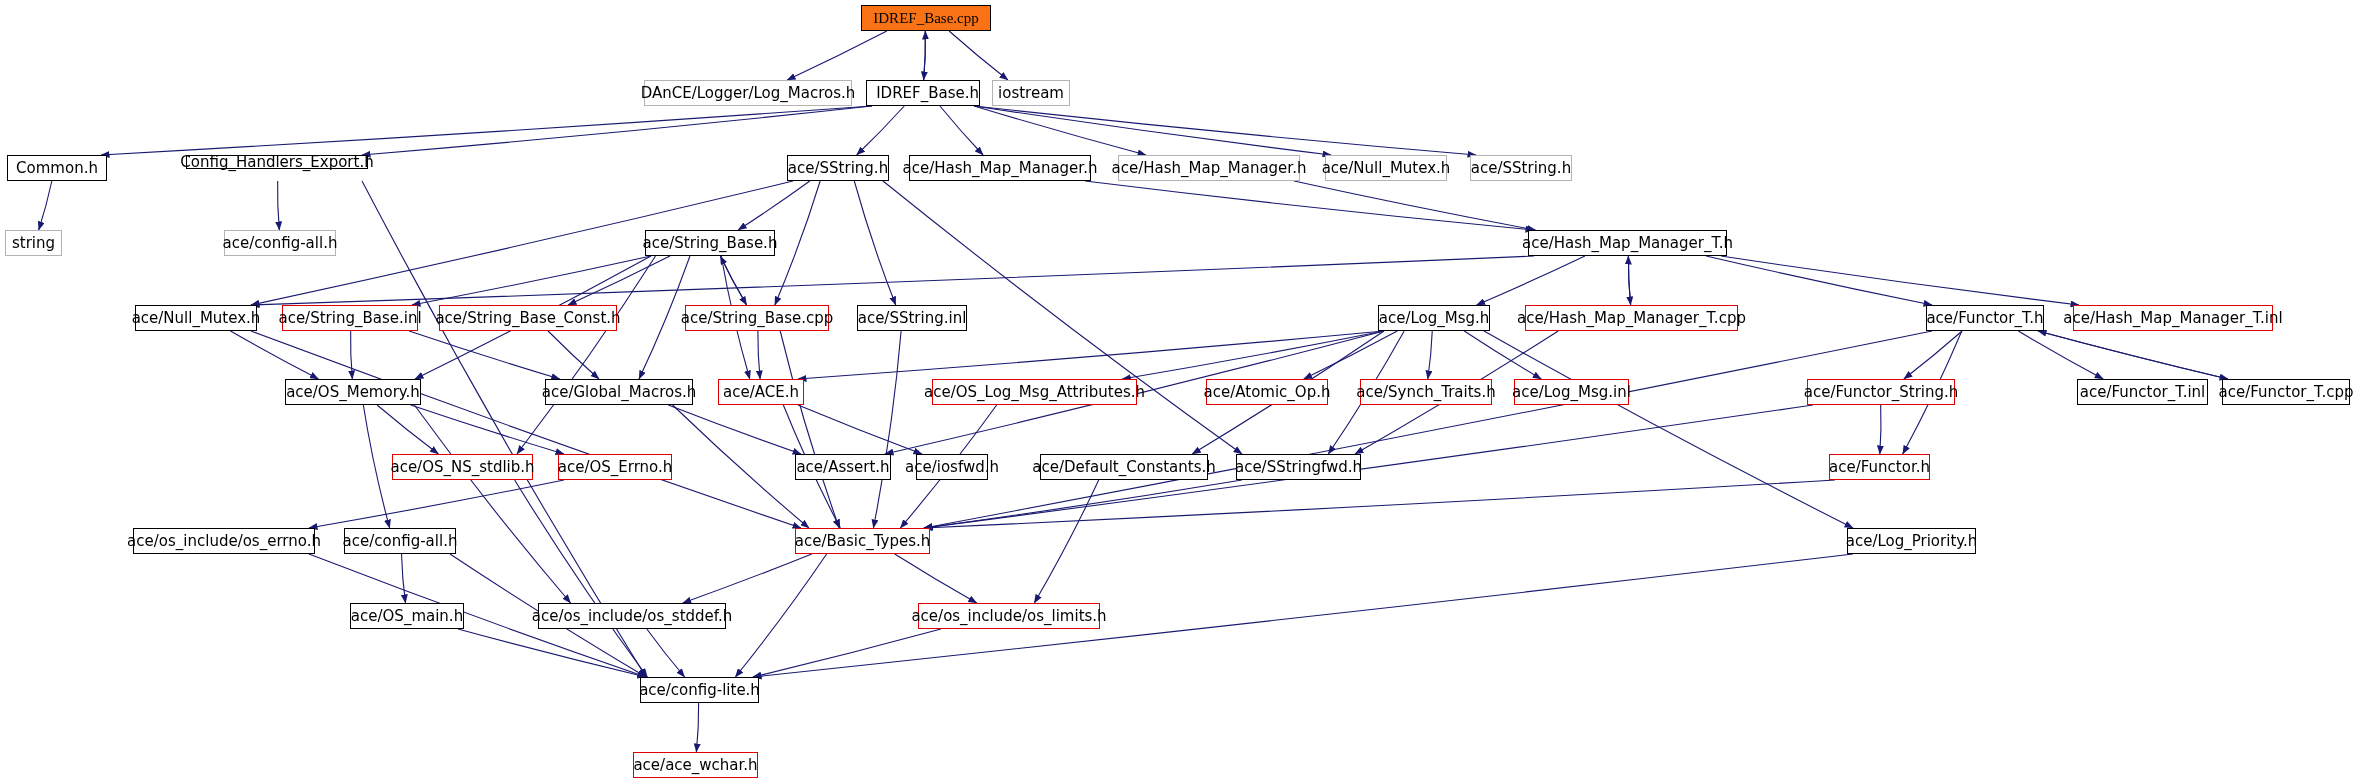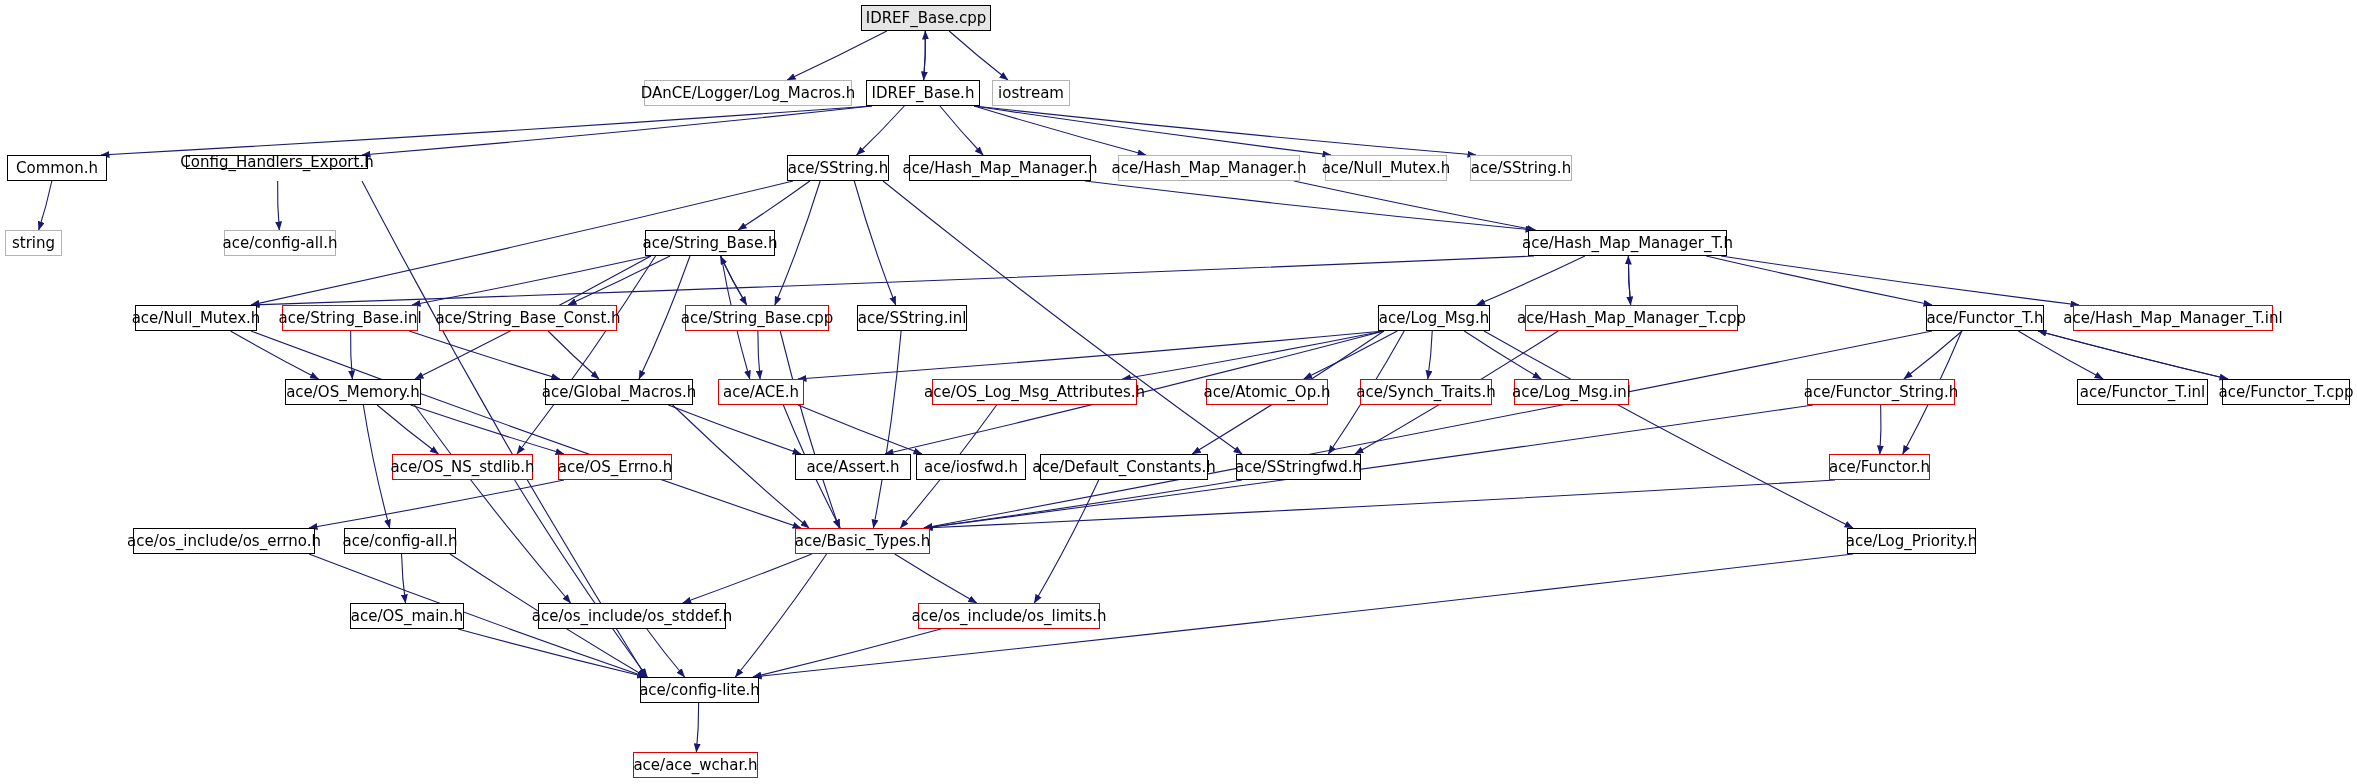--- a/index.html
+++ b/index.html
@@ -6,21 +6,21 @@
   body{font-family:"DejaVu Sans",sans-serif;}
   #graph-root{position:relative;width:2357px;height:784px;background:#fff;overflow:hidden;}
   svg#edges{position:absolute;left:0;top:0;width:2357px;height:784px;pointer-events:none;}
   .node{position:absolute;box-sizing:border-box;display:flex;align-items:center;justify-content:center;
         background:#ffffff;white-space:nowrap;font-size:15px;color:#000;line-height:1;}
   .node.b-gray{border:1px solid #b3b3b3;}
   .node.b-black{border:1px solid #000000;}
   .node.b-bold{border:1.6px solid #000000;}
   .node.b-red{border:1.5px solid #e00000;}
   .node.b-redbold{border:1.8px solid #e00000;}
-  .node.root{background:#e5e5e5;border:1px solid #000;}
+  .node.root{background:#f97316;border:1px solid #000;font-family:Liberation Serif, serif;}
   .node span{pointer-events:none;}
 </style>
 </head>
 <body>
 
 <div id="graph-root">
   <svg id="edges" viewBox="0 0 2357 784">
     <defs>
       <marker id="arrow" markerWidth="9" markerHeight="7" refX="8.5" refY="3.5" orient="auto" markerUnits="userSpaceOnUse">
         <path d="M0,0 L9,3.5 L0,7 z" fill="#191970"></path>
@@ -115,21 +115,21 @@
         <path d="M698.62,703 Q698.8475,727.514784 696.38,752" marker-end="url(#arrow)"></path>
       </g>
   </svg>
   <div id="node-layer">
       <div class="node root" style="left: 861px; top: 5px; width: 130px; height: 26px;">
         <span>IDREF_Base.cpp</span>
       </div>
       <div class="node b-gray" style="left: 644px; top: 80px; width: 208px; height: 26px;">
         <span>DAnCE/Logger/Log_Macros.h</span>
       </div>
-      <div class="node b-bold" style="left: 866px; top: 80px; width: 114px; height: 26px;">
+      <div class="node b-bold" style="left: 866px; top: 80px; width: 114px; height: 26px; justify-content: flex-end;">
         <span>IDREF_Base.h</span>
       </div>
       <div class="node b-gray" style="left: 992px; top: 80px; width: 78px; height: 26px;">
         <span>iostream</span>
       </div>
       <div class="node b-bold" style="left: 7px; top: 155px; width: 100px; height: 26px;">
         <span>Common.h</span>
       </div>
       <div class="node b-bold" style="left: 186px; top: 155px; width: 182px; height: 14px; text-align: right;">
         <span>Config_Handlers_Export.h</span>
@@ -217,24 +217,24 @@
       </div>
       <div class="node b-black" style="left: 2222px; top: 379px; width: 128px; height: 26px;">
         <span>ace/Functor_T.cpp</span>
       </div>
       <div class="node b-red" style="left: 392px; top: 454px; width: 141px; height: 26px; justify-content: center;">
         <span>ace/OS_NS_stdlib.h</span>
       </div>
       <div class="node b-red" style="left: 558px; top: 454px; width: 114px; height: 26px;">
         <span>ace/OS_Errno.h</span>
       </div>
-      <div class="node b-black" style="left: 795px; top: 454px; width: 116px; height: 26px;">
+      <div class="node b-black" style="left: 795px; top: 454px; width: 96px; height: 26px;">
         <span>ace/Assert.h</span>
       </div>
-      <div class="node b-black" style="left: 916px; top: 454px; width: 110px; height: 26px;">
+      <div class="node b-black" style="left: 916px; top: 454px; width: 72px; height: 26px;">
         <span>ace/iosfwd.h</span>
       </div>
       <div class="node b-black" style="left: 1040px; top: 454px; width: 168px; height: 26px;">
         <span>ace/Default_Constants.h</span>
       </div>
       <div class="node b-black" style="left: 1236px; top: 454px; width: 125px; height: 26px;">
         <span>ace/SStringfwd.h</span>
       </div>
       <div class="node b-red" style="left: 1829px; top: 454px; width: 101px; height: 26px;">
         <span>ace/Functor.h</span>

